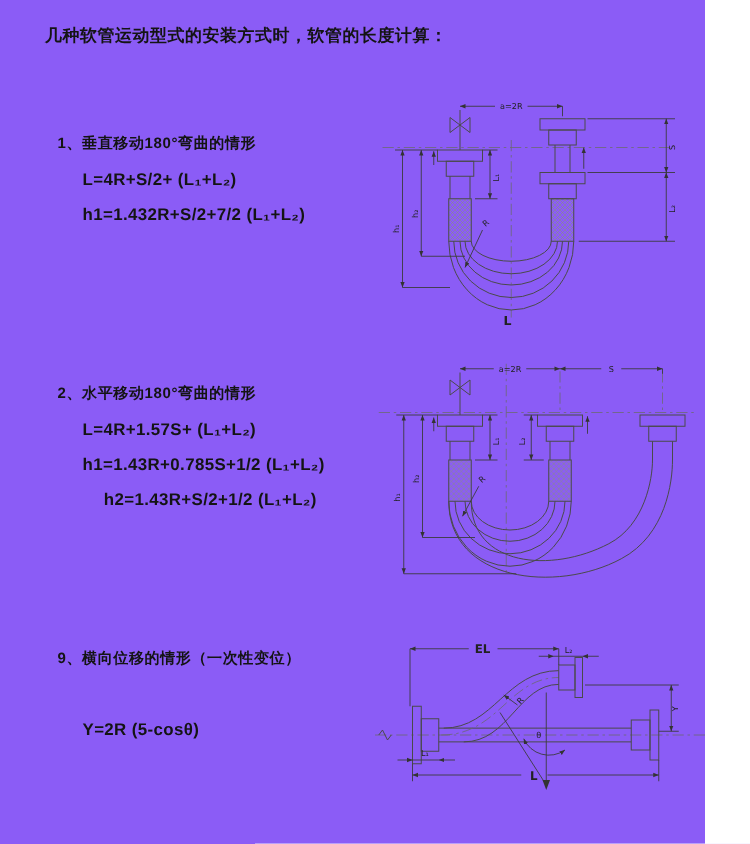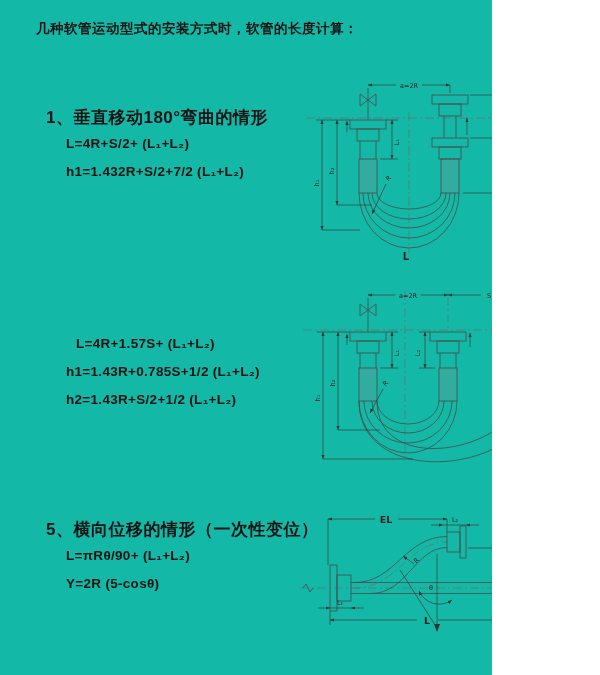--- a/index.html
+++ b/index.html
@@ -1,45 +1,45 @@
 <!DOCTYPE html>
 <html><head>
 <meta charset="utf-8">
 <style>
   html,body{margin:0;padding:0;background:#fff;}
-  .canvas{position:relative;width:492px;height:675px;background:#14b8a6;overflow:hidden;
+  .canvas{position:relative;width:564px;height:675px;background:#8b5cf6;overflow:hidden;
           font-family:"Liberation Sans","DejaVu Sans",sans-serif;color:#141414;}
   .title{position:absolute;left:36px;top:20px;font-size:13.5px;font-weight:700;letter-spacing:.5px;}
-  .sec-h{position:absolute;font-size:17px;font-weight:700;letter-spacing:.5px;}
+  .sec-h{position:absolute;font-size:12px;font-weight:700;letter-spacing:.5px;}
   .fml{position:absolute;font-size:13.5px;font-weight:700;letter-spacing:.3px;}
   svg{position:absolute;}
   svg text{font-family:"DejaVu Sans","Liberation Sans",sans-serif;fill:#222;}
   .dline{stroke:#4a4a4a;stroke-width:.8;fill:none;}
   .dimline{stroke:#3a3a3a;stroke-width:.7;fill:none;}
   .cline{stroke:#6a6a6a;stroke-width:.6;fill:none;stroke-dasharray:9 3 2 3;}
   .dimtxt{font-size:6.5px;}
   .bigtxt{font-size:10px;}
 </style>
 </head>
 <body>
 
 <div class="canvas">
 
   <div class="title">几种软管运动型式的安装方式时，软管的长度计算：</div>
 
   <div class="sec-h" style="left:46px;top:106px;">1、垂直移动180°弯曲的情形</div>
   <div class="fml" style="left:66px;top:136px;">L=4R+S/2+ (L₁+L₂)</div>
   <div class="fml" style="left:66px;top:164px;">h1=1.432R+S/2+7/2 (L₁+L₂)</div>
 
-  <div class="fml" style="left:76px;top:336px;">L=4R+1.57S+ (L₁+L₂)</div>
+  <div class="sec-h" style="left:46px;top:306px;">2、水平移动180°弯曲的情形</div>
+  <div class="fml" style="left:66px;top:336px;">L=4R+1.57S+ (L₁+L₂)</div>
   <div class="fml" style="left:66px;top:364px;text-align:center;">h1=1.43R+0.785S+1/2 (L₁+L₂)</div>
-  <div class="fml" style="left:66px;top:392px;">h2=1.43R+S/2+1/2 (L₁+L₂)</div>
-
-  <div class="sec-h" style="left:46px;top:518px;">5、横向位移的情形（一次性变位）</div>
-  <div class="fml" style="left:66px;top:548px;">L=πRθ/90+ (L₁+L₂)</div>
+  <div class="fml" style="left:83px;top:392px;">h2=1.43R+S/2+1/2 (L₁+L₂)</div>
+
+  <div class="sec-h" style="left:46px;top:518px;">9、横向位移的情形（一次性变位）</div>
   <div class="fml" style="left:66px;top:576px;">Y=2R (5-cosθ)</div>
 
   <svg style="left:300px;top:68px;" width="290" height="196" viewBox="0 0 290 196">
     <defs>
       <marker id="ar1" viewBox="0 0 10 10" refX="9" refY="5" markerWidth="7" markerHeight="7" orient="auto-start-reverse">
         <path d="M0,1.5 L9,5 L0,8.5 z" fill="#333"></path>
       </marker>
       <pattern id="hx1" width="4" height="4" patternUnits="userSpaceOnUse">
         <path d="M0,4 L4,0 M0,0 L4,4" stroke="#8a8a8a" stroke-width="0.5"></path>
       </pattern>

